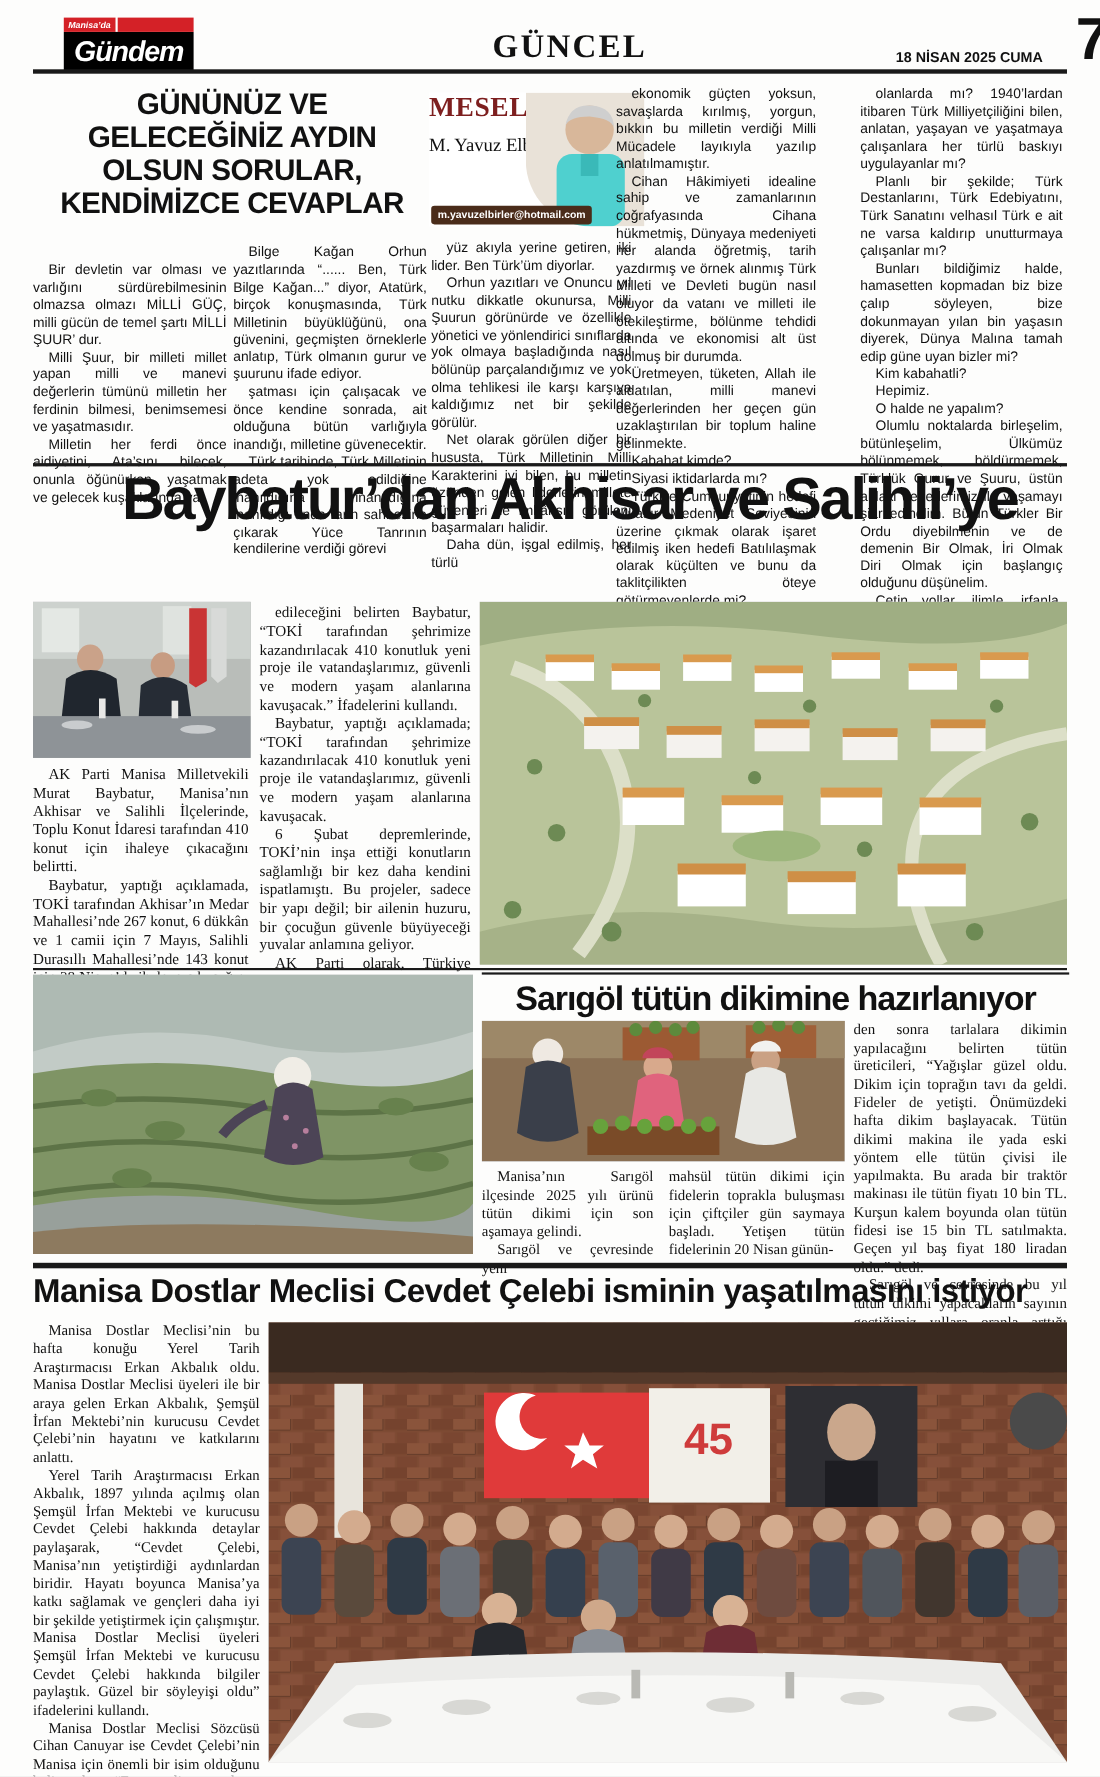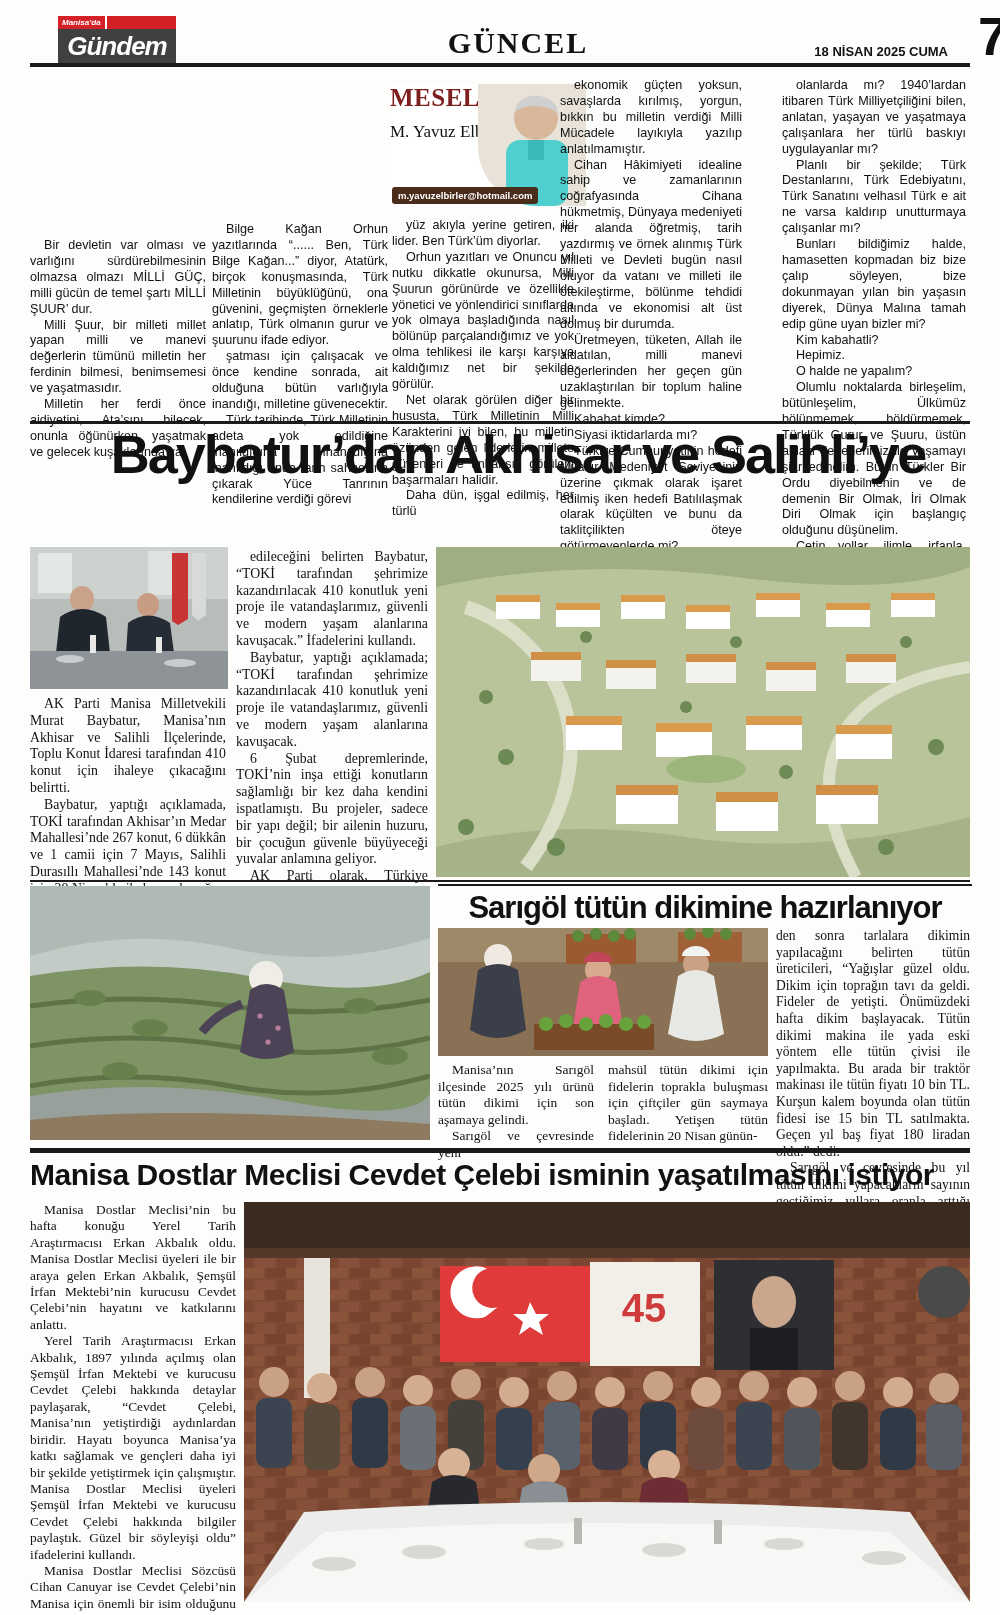--- a/index.html
+++ b/index.html
@@ -6,21 +6,21 @@
   .page{position:relative;width:1000px;height:1615px;margin:0 auto;background:#fdfdfc;
         font-family:"Liberation Sans",sans-serif;color:#111;overflow:hidden;padding-left:36px;}
   .abs{position:absolute;}
   .rule{background:#1a1a1a;}
   
   .logo{left:58px;top:16px;width:118px;height:48px;}
   .logo-top{display:flex;height:13px;}
   .logo-ribbon{background:#d42127;color:#fff;font-style:italic;font-weight:bold;
                font-size:8px;padding:1px 4px 0 4px;line-height:11px;}
   .logo-right{background:#d42127;flex:1;margin-left:2px;color:#fff;font-size:5px;line-height:13px;text-align:center;}
-  .logo-main{background:#404040;color:#fff;height:35px;font-weight:bold;font-style:italic;
+  .logo-main{background:#000000;color:#fff;height:35px;font-weight:bold;font-style:italic;
              font-size:26px;line-height:34px;text-align:center;letter-spacing:-1px;
              font-family:"Liberation Sans",sans-serif;}
   .section-title{left:0;right:0;top:26px;text-align:center;font-family:"Liberation Serif",serif;
                  font-weight:bold;font-size:30px;letter-spacing:2px;}
   .date{right:88px;top:44px;font-weight:bold;font-size:13px;}
   .pageno{right:28px;top:8px;font-size:54px;font-weight:bold;line-height:56px;}
   
   .oped-title{left:35px;top:80px;width:352px;text-align:center;font-weight:800;
               font-size:27px;line-height:30px;letter-spacing:-0.5px;}
   .col{font-size:12.6px;line-height:15.9px;text-align:justify;}
@@ -57,20 +57,21 @@
       <span class="logo-ribbon">Manisa’da</span>
       <span class="logo-right"></span>
     </div>
     <div class="logo-main">Gündem</div>
   </div>
   <div class="abs section-title">GÜNCEL</div>
   <div class="abs date">18 NİSAN 2025 CUMA</div>
   <div class="abs pageno">7</div>
   <div class="abs rule" style="left:30px;top:63px;width:940px;height:4px;"></div>
 
+  <div class="abs oped-title">GÜNÜNÜZ VE GELECEĞİNİZ AYDIN OLSUN SORULAR, KENDİMİZCE CEVAPLAR</div>
 
   <div class="abs col" style="left:30px;top:238px;width:176px;height:182px;">
     <p>Bir devletin var olması ve varlığını sürdürebilmesinin olmazsa olmazı MİLLİ GÜÇ, milli gücün de temel şartı MİLLİ ŞUUR’ dur.</p>
     <p>Milli Şuur, bir milleti millet yapan milli ve manevi değerlerin tümünü milletin her ferdinin bilmesi, benimsemesi ve yaşatmasıdır.</p>
     <p>Milletin her ferdi önce aidiyetini, Ata’sını bilecek, onunla öğünürken, yaşatmak ve gelecek kuşaklarında ya-</p>
   </div>
   <div class="abs col" style="left:212px;top:222px;width:176px;height:198px;">
     <p>Bilge Kağan Orhun yazıtlarında “...... Ben, Türk Bilge Kağan...” diyor, Atatürk, birçok konuşmasında, Türk Milletinin büyüklüğünü, ona güvenini, geçmişten örneklerle anlatıp, Türk olmanın gurur ve şuurunu ifade ediyor.</p>
     <p>şatması için çalışacak ve önce kendine sonrada, ait olduğuna bütün varlığıyla inandığı, milletine güvenecektir.</p>
     <p>Türk tarihinde, Türk Milletinin adeta yok edildiğine inanıldığına inanıldığına inanıldığı anda tarih sahnesine çıkarak Yüce Tanrının kendilerine verdiği görevi</p>

